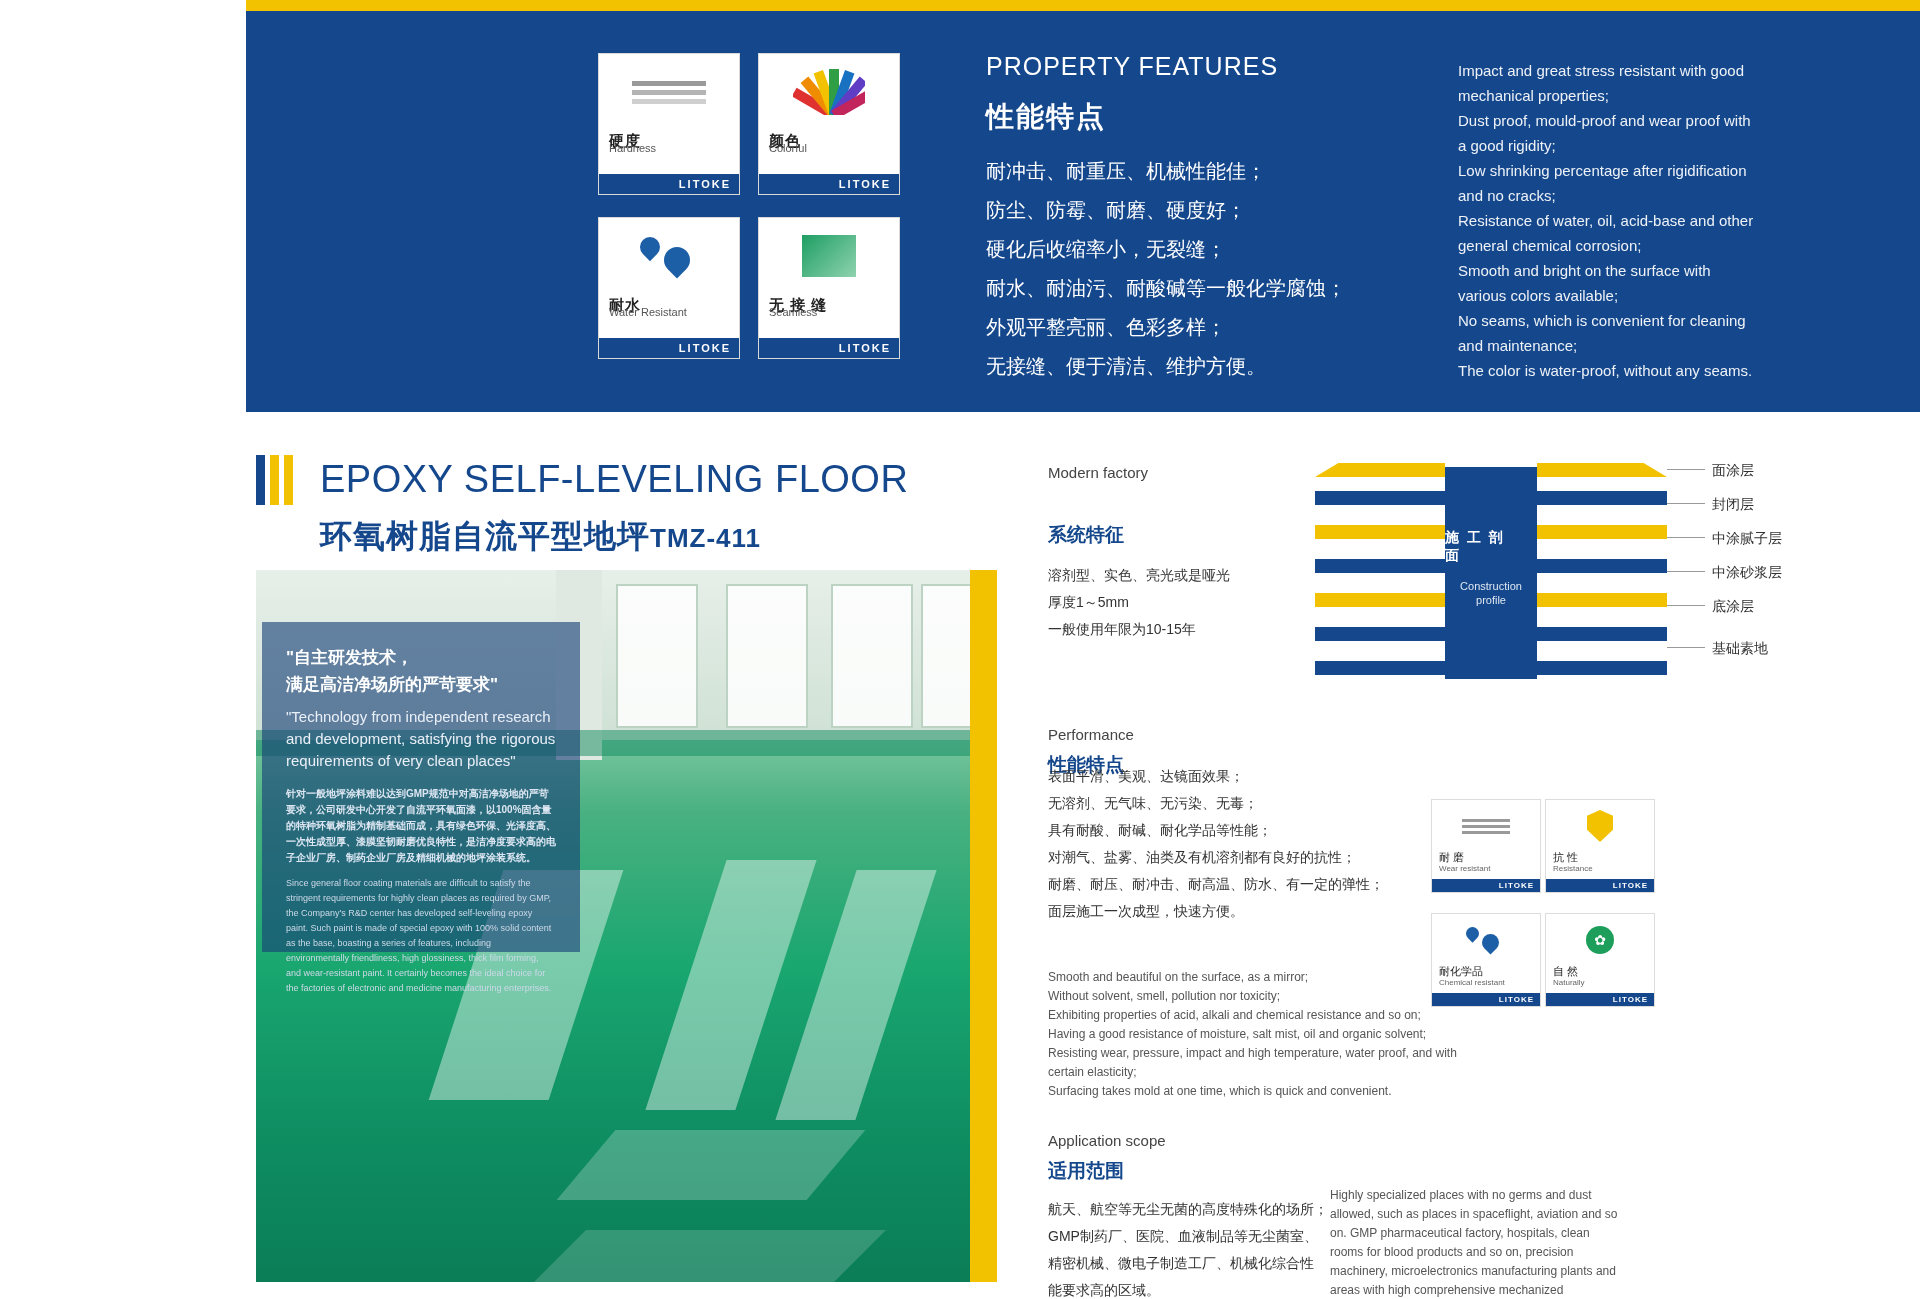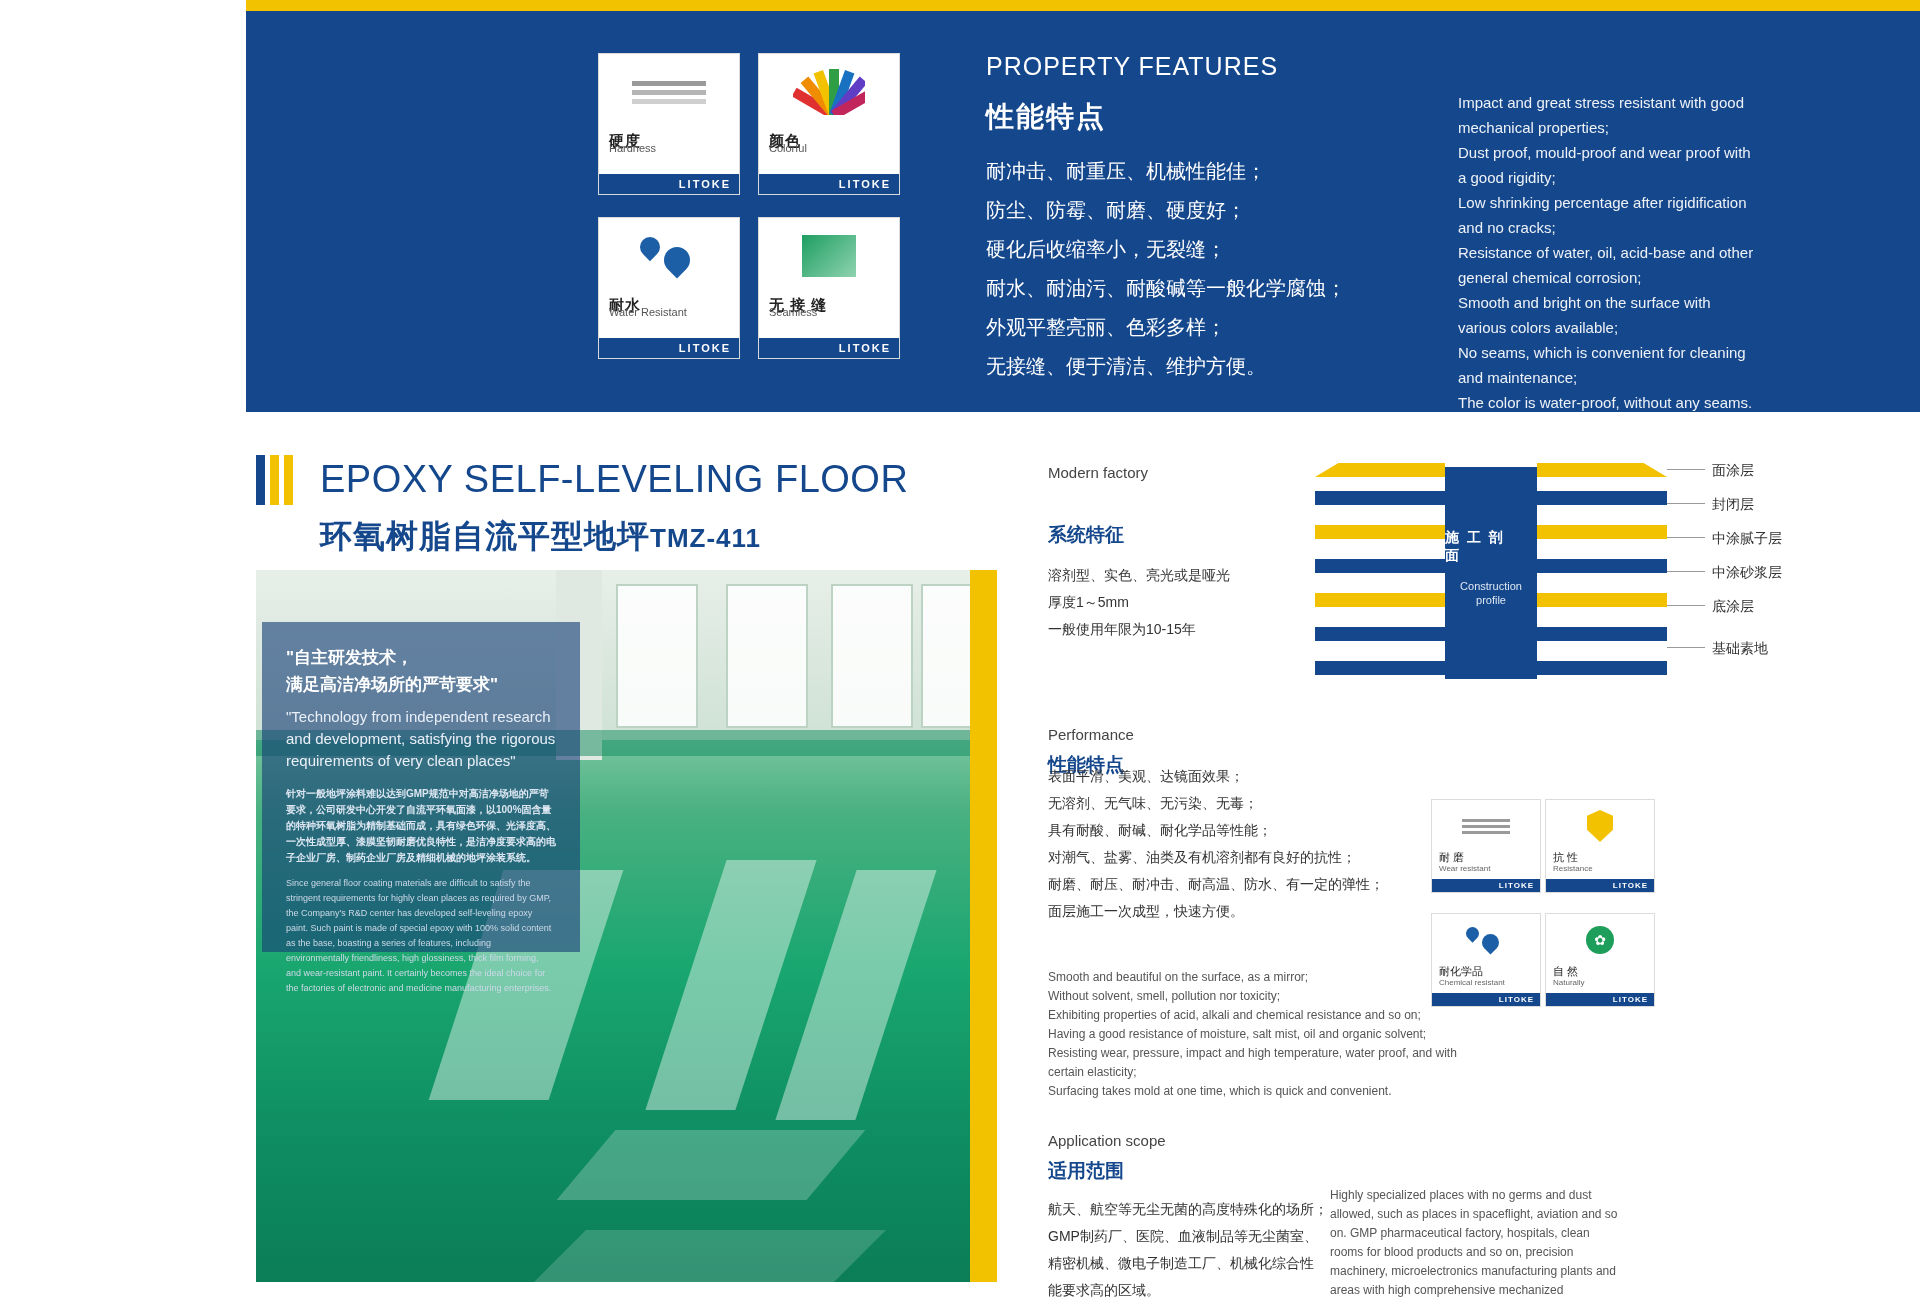--- a/index.html
+++ b/index.html
@@ -66,21 +66,21 @@
   .pf-title-en{
     position:absolute;left:740px;top:52px;color:#ffffff;font-size:25px;letter-spacing:1px;
   }
   .pf-title-cn{
     position:absolute;left:740px;top:98px;color:#ffffff;font-size:28px;font-weight:bold;letter-spacing:2px;
   }
   .pf-list{
     position:absolute;left:740px;top:152px;width:420px;color:#ffffff;font-size:20px;line-height:39px;
   }
   .pf-en{
-    position:absolute;left:1212px;top:58px;width:300px;color:#eef2f7;font-size:15px;line-height:25px;margin-top:32px;
+    position:absolute;left:1212px;top:58px;width:300px;color:#eef2f7;font-size:15px;line-height:25px;
   }
 
   
   .lower{position:absolute;left:0;top:412px;width:1920px;height:887px;background:#ffffff;}
 
   .tri-bars{position:absolute;left:256px;top:455px;width:46px;height:50px;}
   .tri-bars i{position:absolute;top:0;width:9px;height:50px;}
   .tri-bars i:nth-child(1){left:0;background:#14478c;}
   .tri-bars i:nth-child(2){left:14px;background:#f2c200;}
   .tri-bars i:nth-child(3){left:28px;background:#f2c200;}

